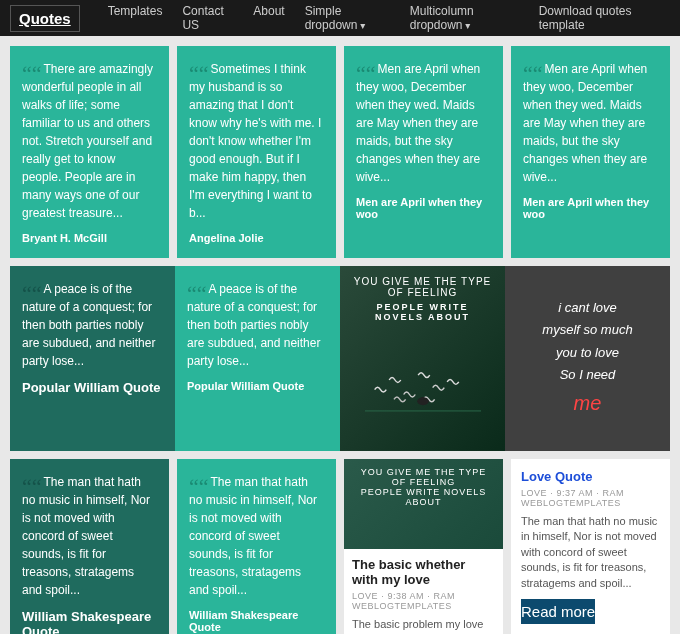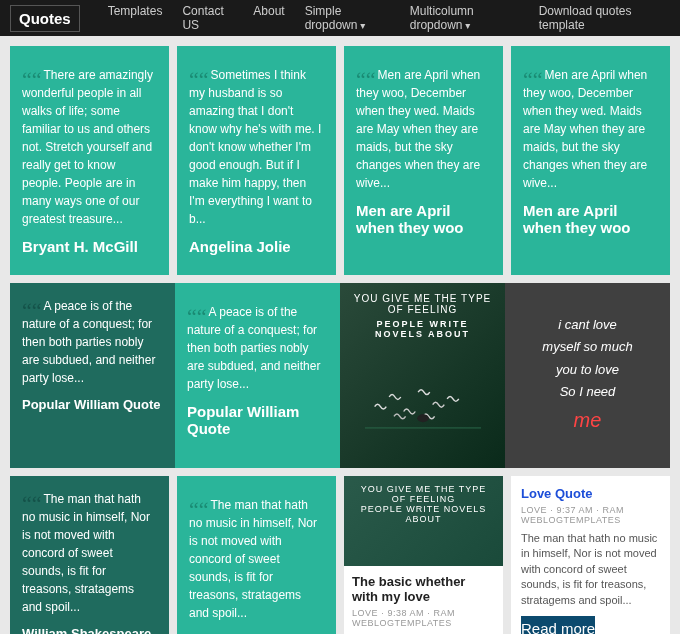--- a/index.html
+++ b/index.html
@@ -14,20 +14,21 @@
       height: 36px;
     }
     .nav-brand {
       color: #fff;
       font-weight: bold;
       font-size: 15px;
       margin-right: 18px;
       background: #1a1a1a;
       padding: 4px 8px;
       border: 1px solid #555;
+      text-decoration: underline;
     }
     .nav-links {
       display: flex;
       gap: 0;
       list-style: none;
     }
     .nav-links li a {
       color: #ccc;
       text-decoration: none;
       font-size: 12px;
@@ -49,42 +50,42 @@
     .grid {
       display: grid;
       grid-template-columns: repeat(4, 1fr);
       gap: 8px;
     }
 
     
     .quote-card {
       background: #2ab59a;
       color: #fff;
-      padding: 20px 12px;
+      padding: 14px 12px;
       position: relative;
       min-height: 185px;
     }
     .quote-card .quote-text {
       font-size: 12px;
       line-height: 1.5;
       margin-bottom: 10px;
       position: relative;
     }
     .quote-card .quote-text::before {
       content: '\201C\201C';
       font-size: 22px;
       color: #1a8a73;
       font-family: Georgia, serif;
       line-height: 0;
       vertical-align: -8px;
       margin-right: 2px;
     }
     .quote-card .author {
       font-weight: bold;
-      font-size: 15px;
+      font-size: 11px;
       margin-top: 8px;
       color: #fff;
     }
 
     
     .quote-card-dark {
       background: #1f6b5e;
       color: #fff;
       padding: 14px 12px;
       min-height: 185px;

